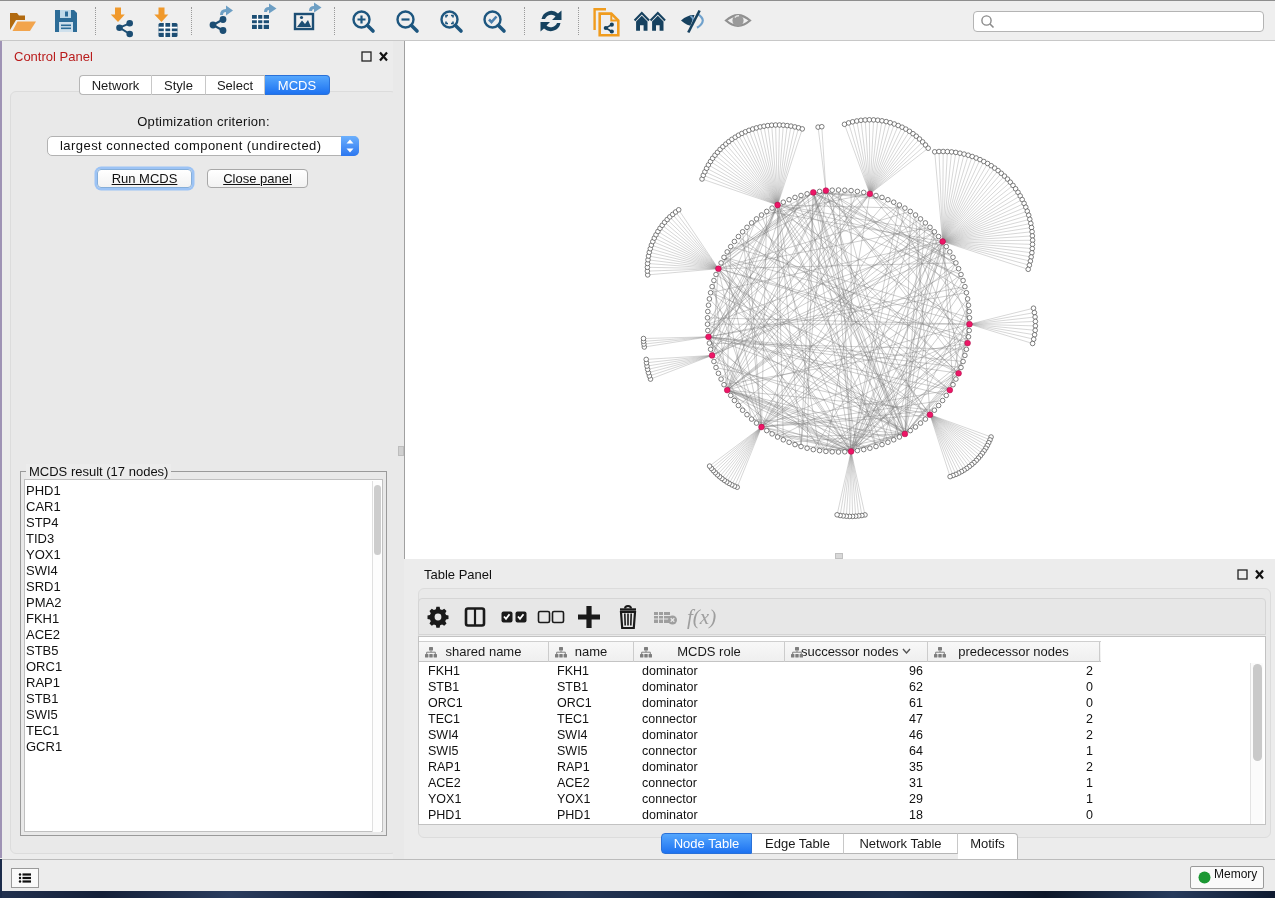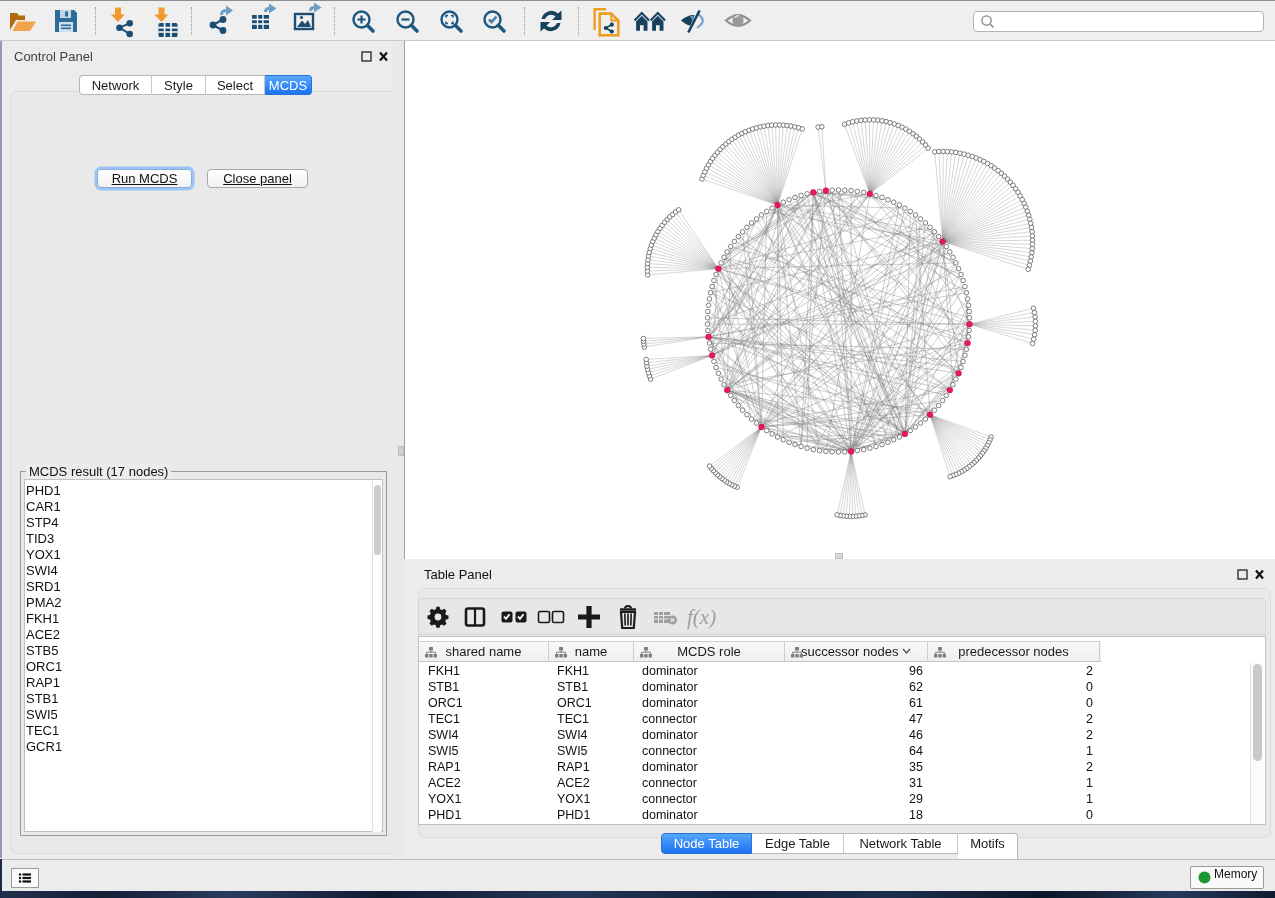--- a/index.html
+++ b/index.html
@@ -188,31 +188,40 @@
 <div class="tsep" style="left:578px"></div>
 <div id="searchbox">
  <svg width="16" height="16" viewBox="0 0 16 16" style="position:absolute;left:6px;top:2px">
   <circle cx="6.5" cy="6.5" r="4.6" fill="none" stroke="#8a8a8a" stroke-width="1.4"></circle>
   <path d="M 10 10 L 13.5 13.5" stroke="#8a8a8a" stroke-width="1.6"></path>
  </svg>
 </div>
 </div>
 <div id="leftedge"></div>
 <div id="cpanel">
- <div style="position:absolute;left:12px;top:8px;font-size:13px;color:#404040">Control Panel</div>
+ <div style="position:absolute;left:12px;top:8px;font-size:13px;color:#b91c1c">Control Panel</div>
  <svg width="30" height="14" viewBox="0 0 30 14" style="position:absolute;left:358px;top:9px">
   <rect x="2" y="2" width="9" height="9" fill="none" stroke="#222" stroke-width="1.3"></rect>
   <path d="M 20 2.5 L 27 10.5 M 27 2.5 L 20 10.5" stroke="#111" stroke-width="2.2"></path>
  </svg>
  <div id="cpanel-inner"></div>
  <div class="tabseg" style="left:77px;top:34px">
   <div class="seg" style="width:73px">Network</div>
   <div class="seg" style="width:54px">Style</div>
   <div class="seg" style="width:59px">Select</div>
-  <div class="seg active" style="width:47px">MCDS</div>
+  <div class="seg active" style="width:65px">MCDS</div>
+ </div>
+ <div id="optlabel">Optimization criterion:</div>
+ <div id="dropdown">largest connected component (undirected)
+  <div class="cap">
+   <svg width="18" height="20" viewBox="0 0 18 20">
+    <path d="M 5.5 7.5 L 9 3.5 L 12.5 7.5 Z" fill="#fff"></path>
+    <path d="M 5.5 12.5 L 9 16.5 L 12.5 12.5 Z" fill="#fff"></path>
+   </svg>
+  </div>
  </div>
  <div class="btn" id="runbtn">Run MCDS</div>
  <div class="btn" id="closebtn">Close panel</div>
  <div id="mcdsbox"></div>
  <div id="mcdslegend">MCDS result (17 nodes)</div>
  <div id="mcdslist">PHD1<br>CAR1<br>STP4<br>TID3<br>YOX1<br>SWI4<br>SRD1<br>PMA2<br>FKH1<br>ACE2<br>STB5<br>ORC1<br>RAP1<br>STB1<br>SWI5<br>TEC1<br>GCR1
   <div id="mcdsscroll">
         <div id="mcdsthumb"></div>
       </div>
  </div>

